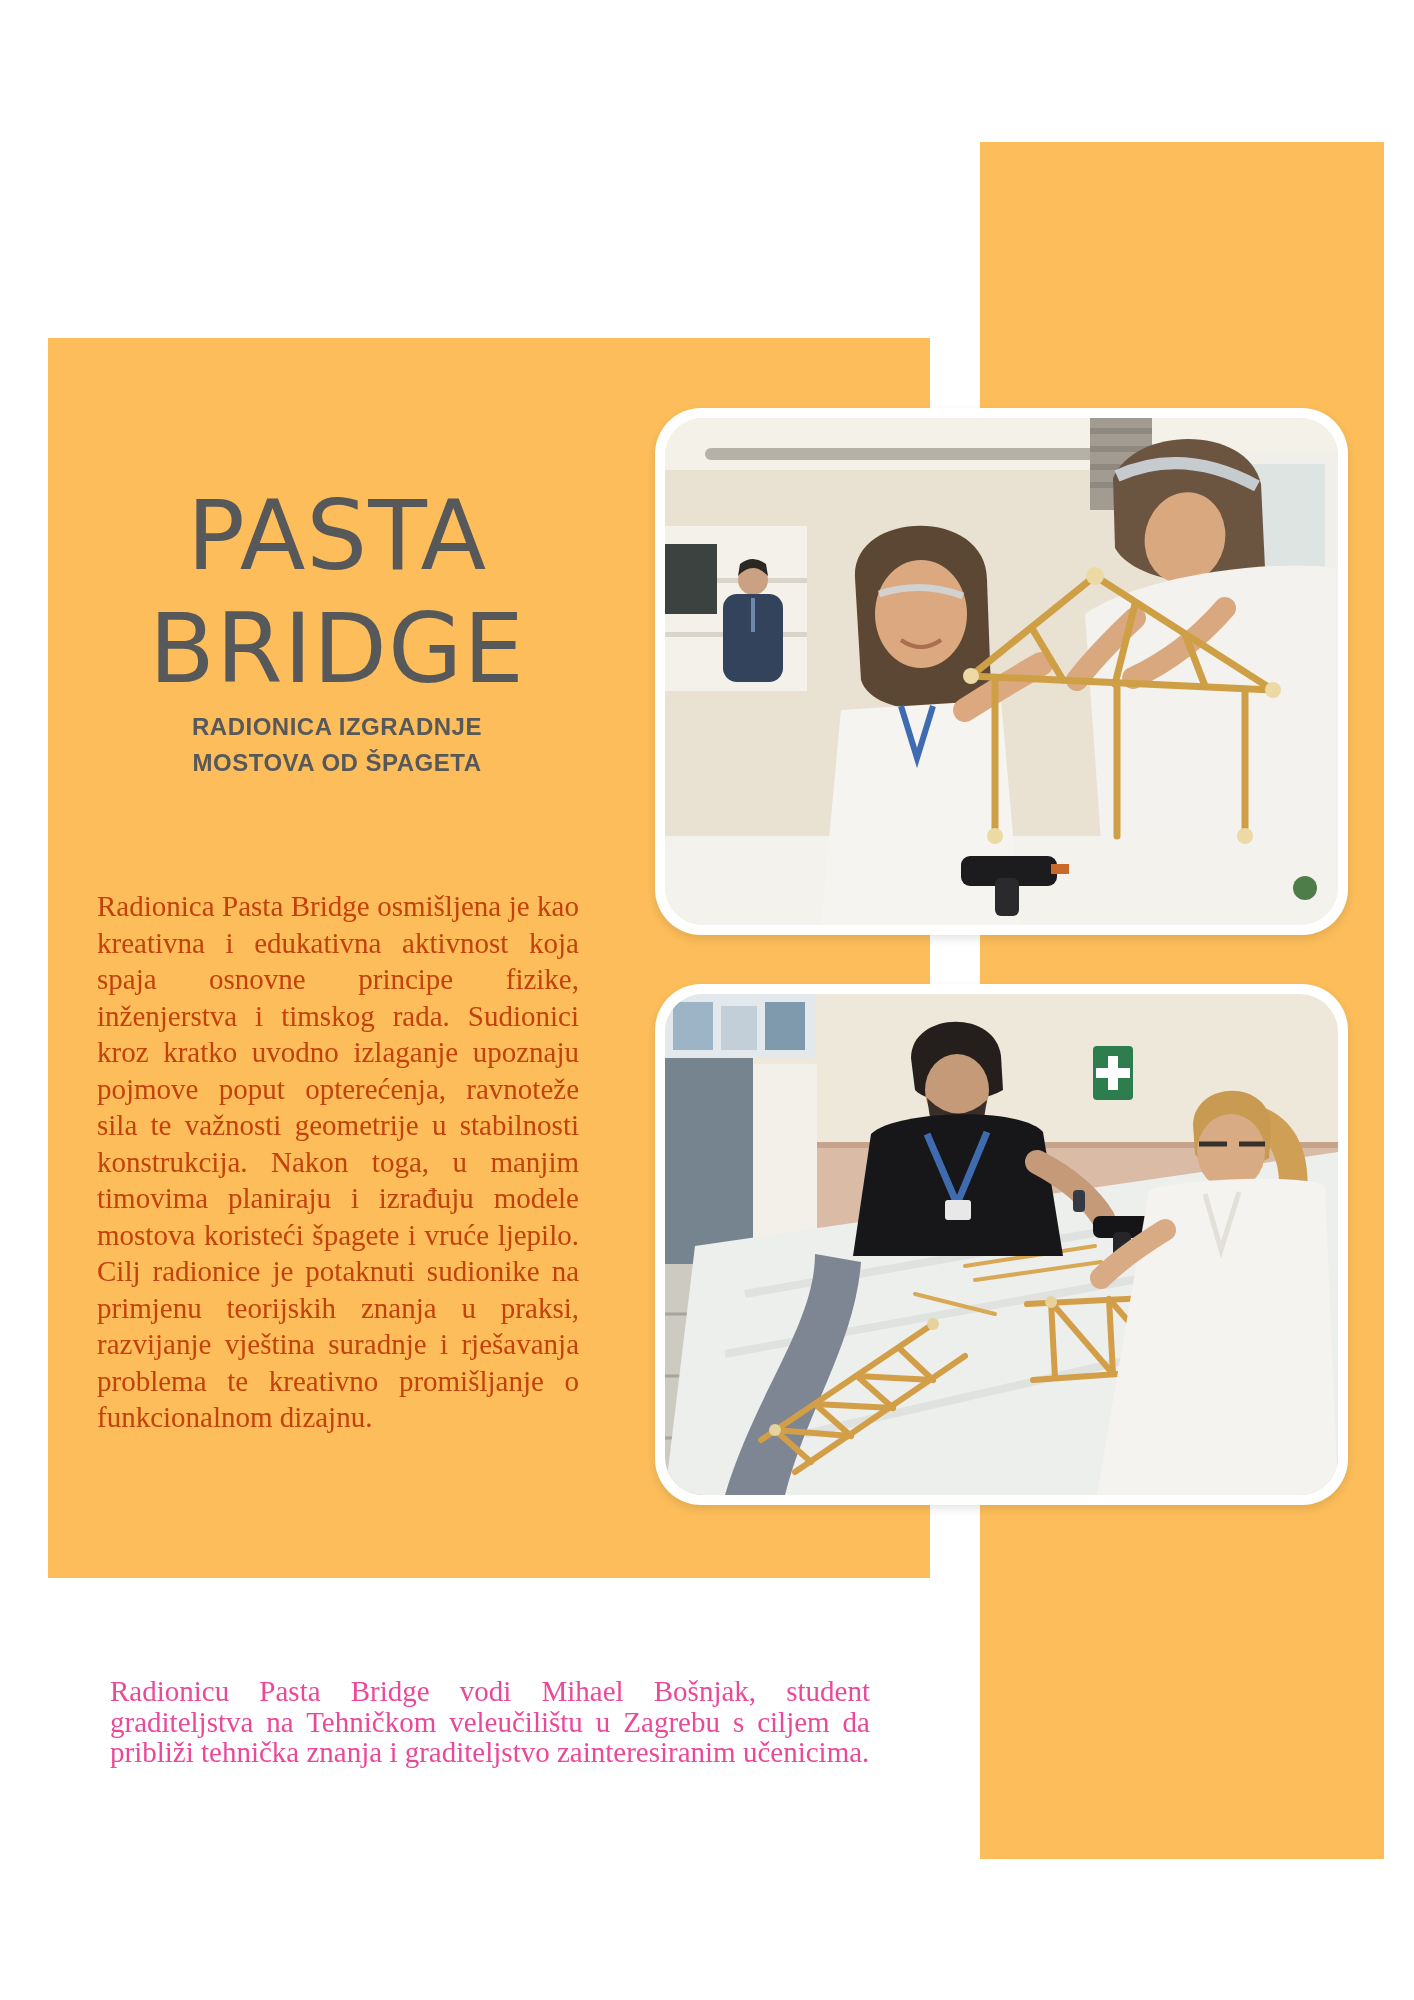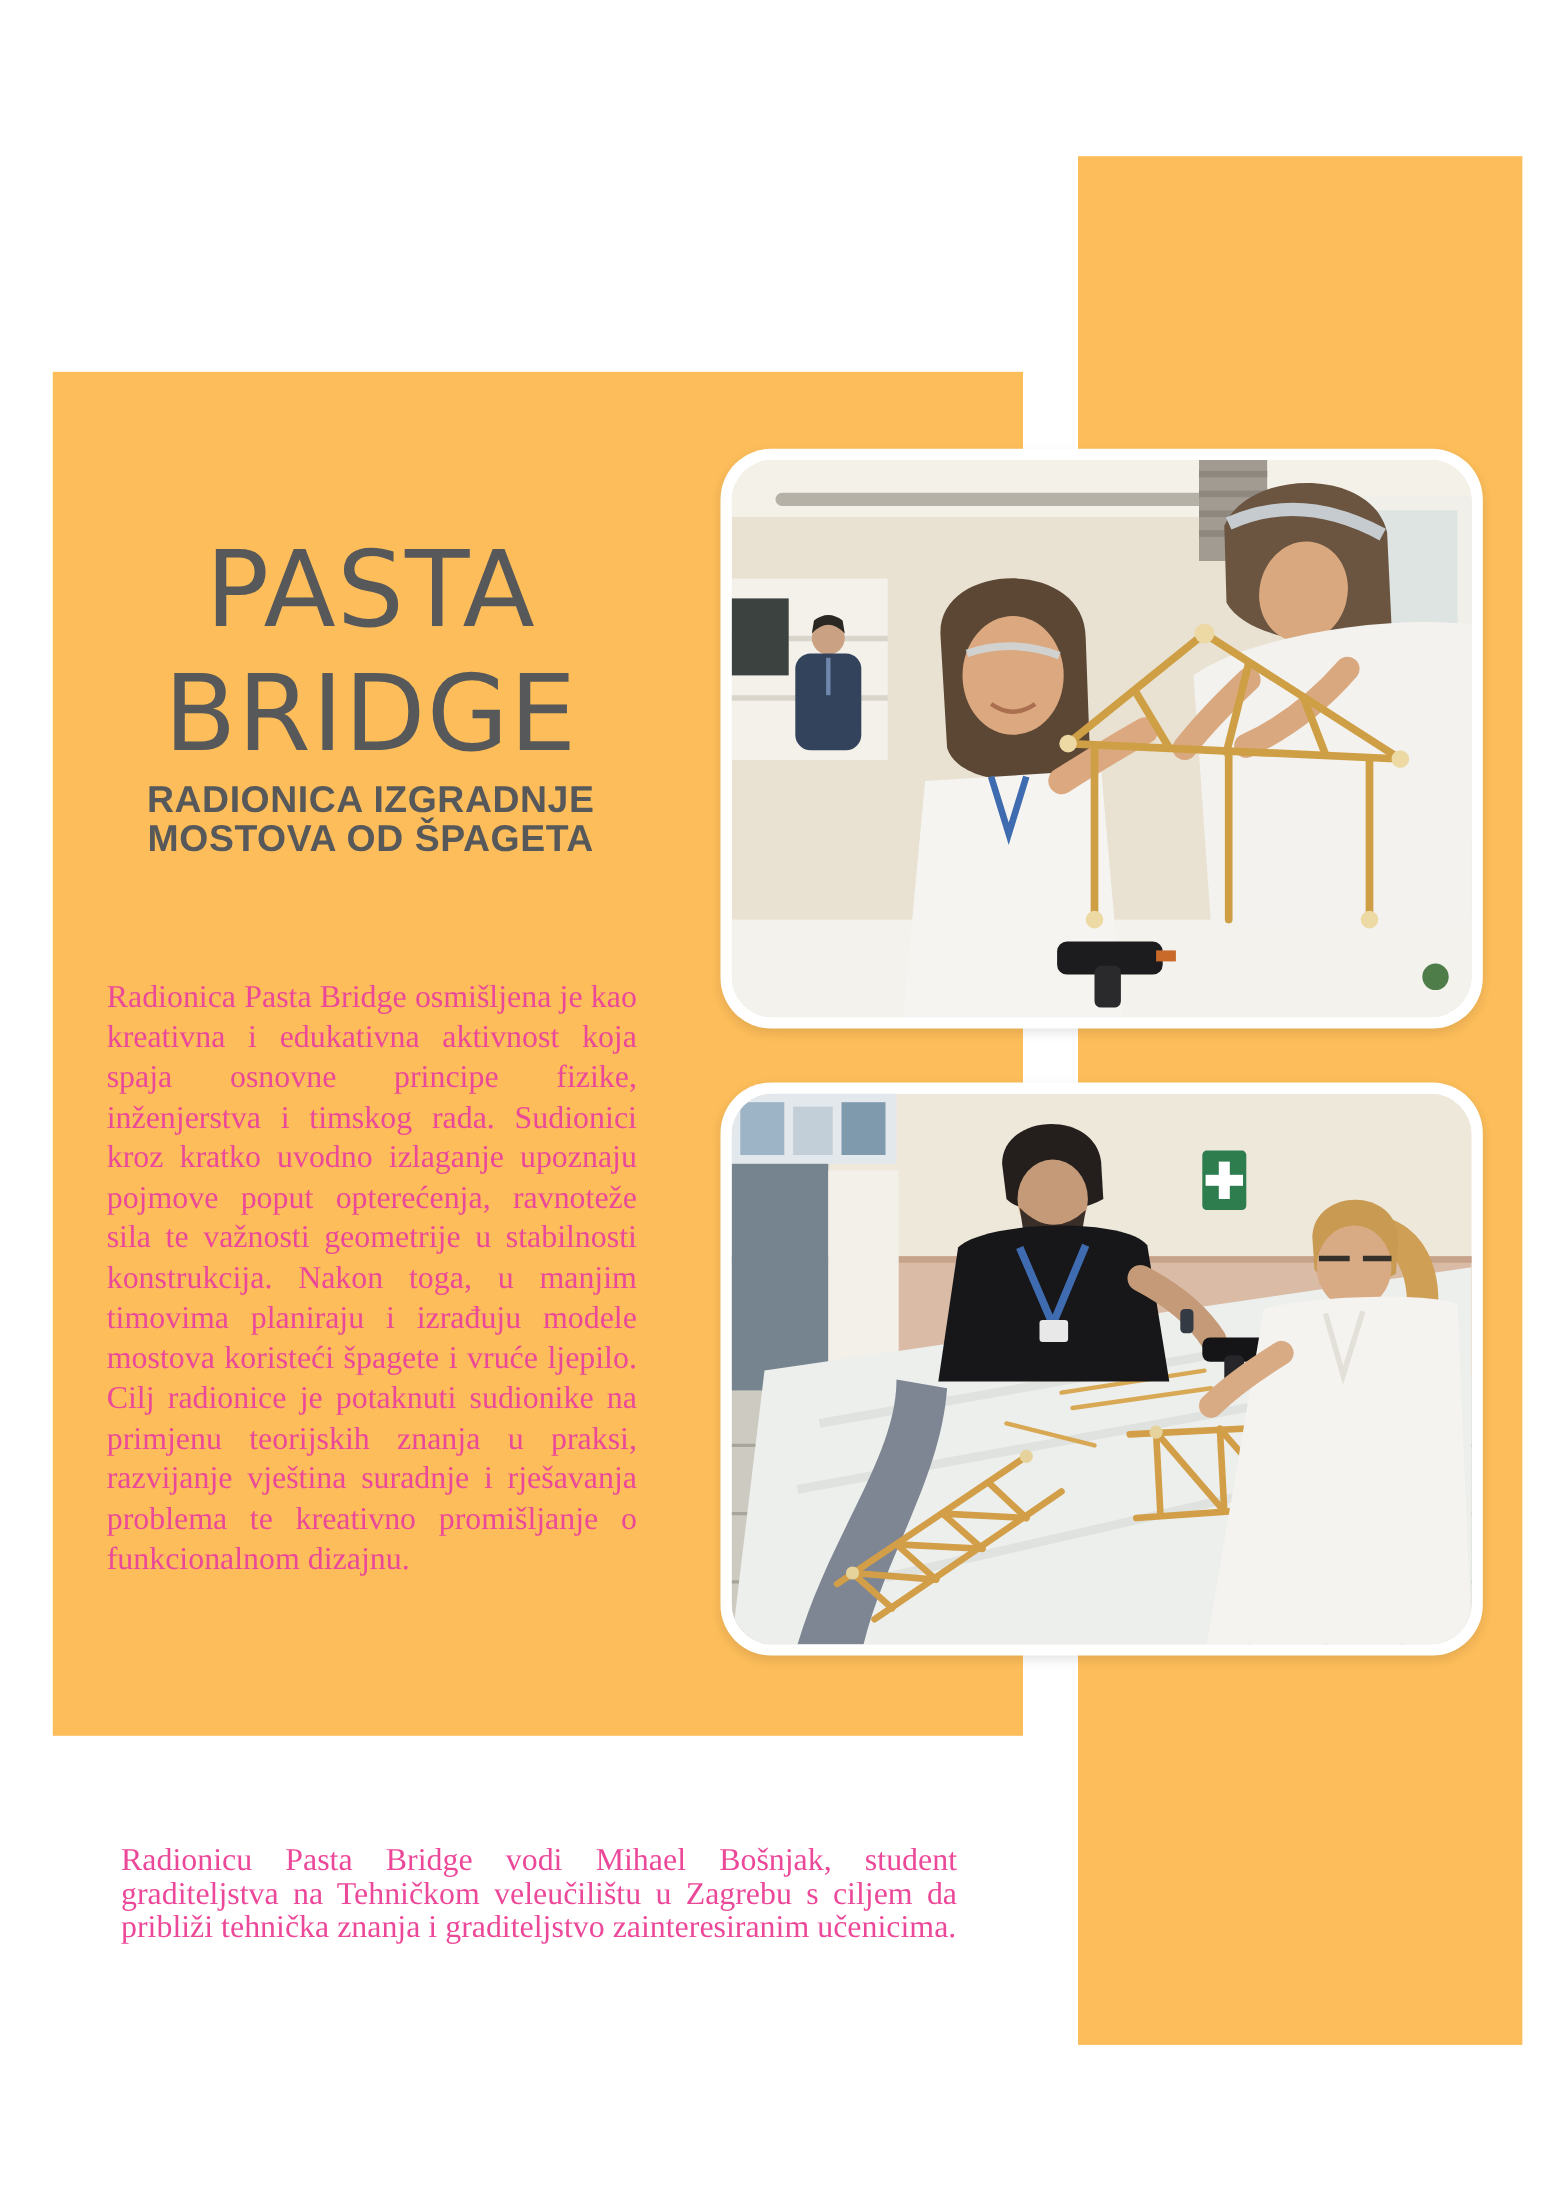--- a/index.html
+++ b/index.html
@@ -18,27 +18,27 @@
   }
   .title{
     position:absolute;left:77px;top:480px;width:520px;z-index:2;
     font-family:"DejaVu Sans",sans-serif;font-weight:normal;
     font-size:96px;line-height:113px;letter-spacing:1px;
     color:#57585a;text-align:center;
   }
   .subtitle{
     position:absolute;left:77px;top:709px;width:520px;z-index:2;
     font-family:"Liberation Sans",sans-serif;font-weight:bold;
-    font-size:34px;line-height:36px;letter-spacing:.5px;
+    font-size:24px;line-height:36px;letter-spacing:.5px;
     color:#57585a;text-align:center;
   }
   .intro{
     position:absolute;left:97px;top:888px;width:482px;z-index:2;
     font-family:"Liberation Serif",serif;
-    font-size:29px;line-height:36.5px;color:#ec4899;
+    font-size:29px;line-height:36.5px;color:#c2410c;
     text-align:justify;
   }
   .footer-text{
     position:absolute;left:110px;top:1676px;width:760px;z-index:2;
     font-family:"Liberation Serif",serif;
     font-size:29px;line-height:30.5px;color:#ec4899;
     text-align:justify;
   }
   .photo{
     position:absolute;left:655px;width:693px;z-index:3;

